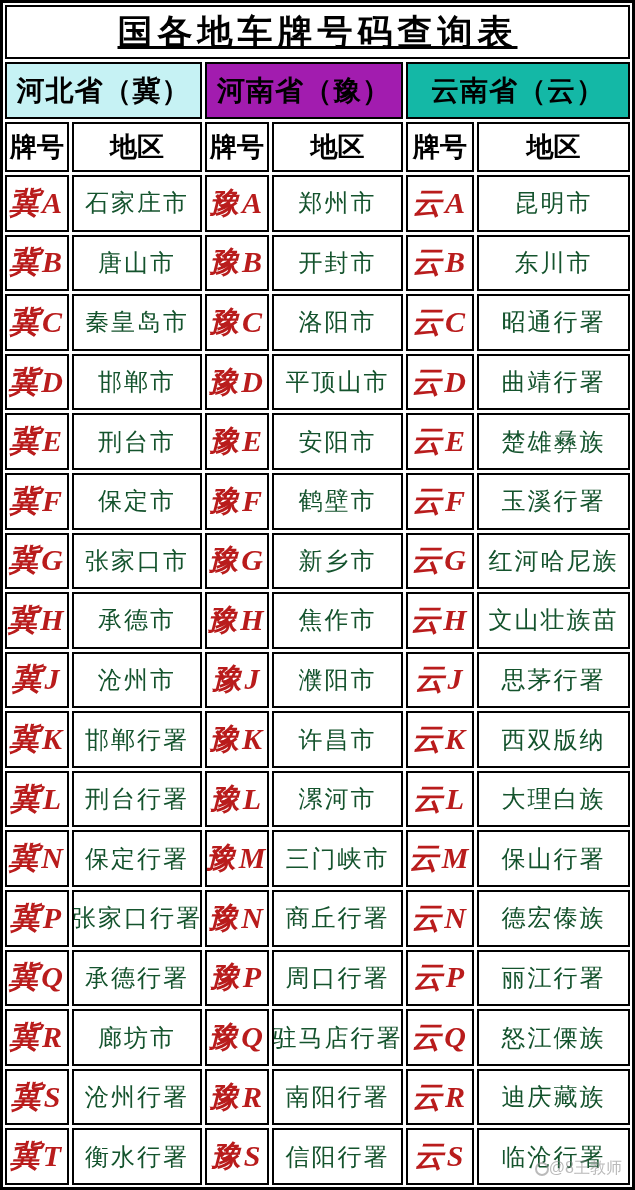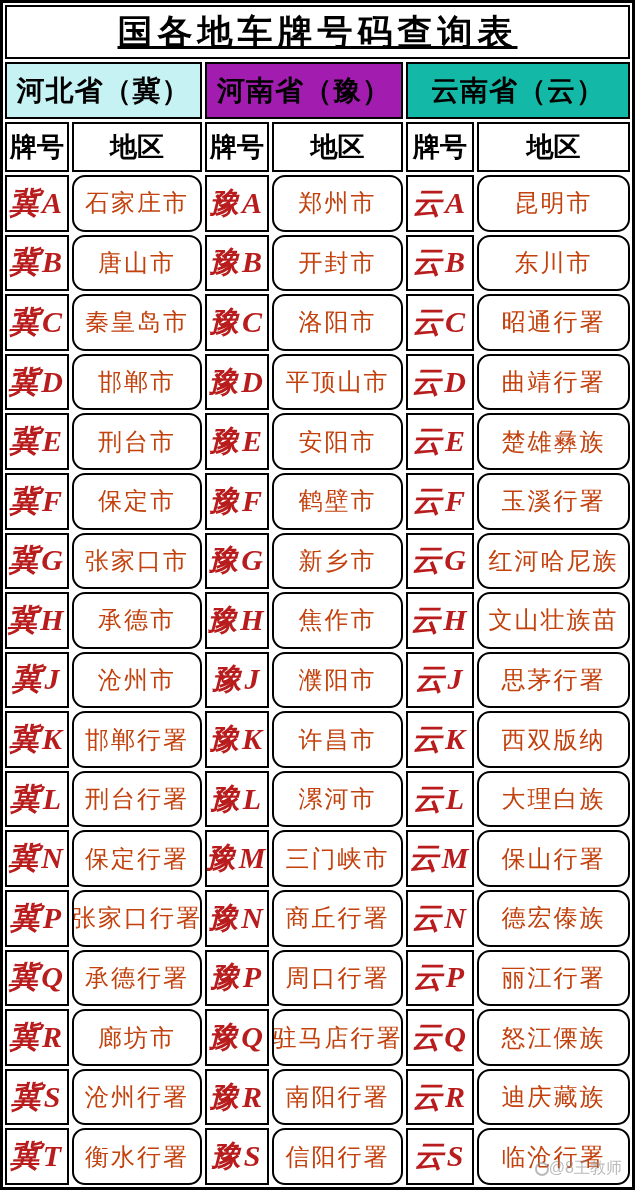--- a/index.html
+++ b/index.html
@@ -65,23 +65,22 @@
   .code-cell {
     font-weight: bold;
     font-size: 30px;
     letter-spacing: 3px;
     color: #b91c1c;
     font-style: italic;
   }
   .area-cell {
     font-size: 24px;
     font-weight: normal;
-    color: #c2410c;
+    color: #14532d;
     letter-spacing: 2px;
-    border-radius: 13px;
   }
   .watermark {
     position: absolute;
     right: 10px;
     bottom: 8px;
     display: flex;
     align-items: center;
     gap: 0;
     color: rgba(140,140,140,0.6);
     font-family: "Liberation Sans", "DejaVu Sans", sans-serif;

